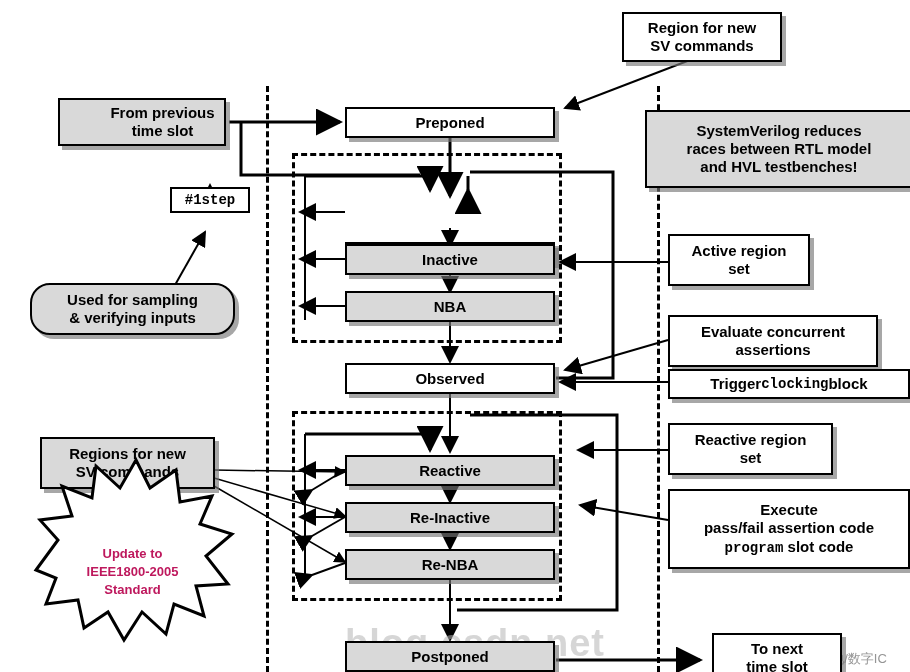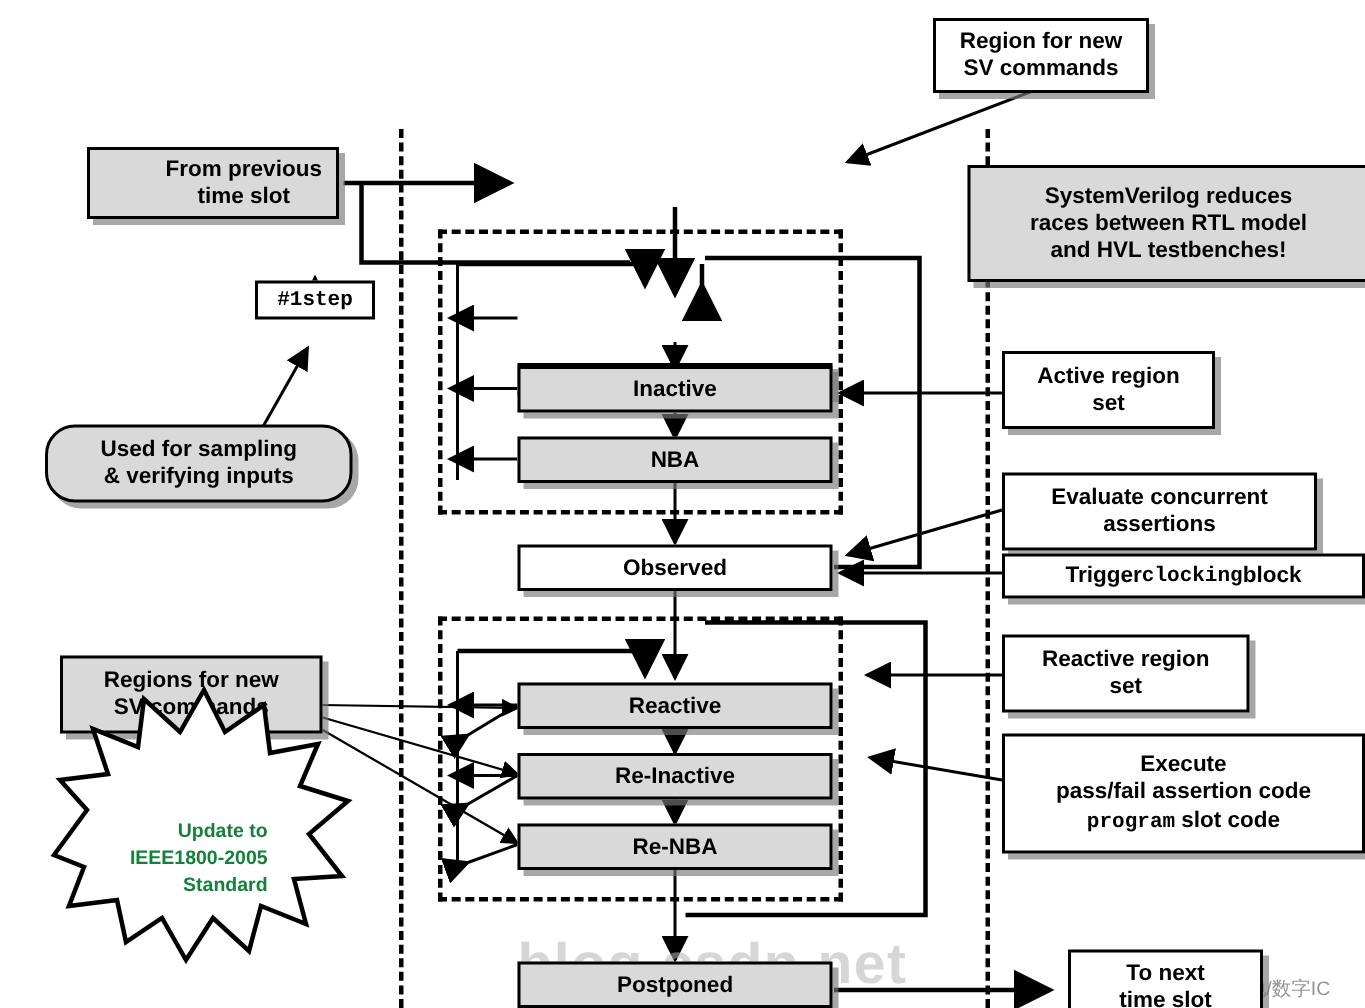--- a/index.html
+++ b/index.html
@@ -38,24 +38,24 @@
   .dashbox{
     position:absolute;
     border:3px dashed #000;
     box-sizing:border-box;
   }
   svg.lines{position:absolute;left:0;top:0;width:910px;height:672px;pointer-events:none;}
   .star{
     position:absolute;
     width:215px;height:120px;
     display:flex;align-items:center;justify-content:center;
-    text-align:right;
+    text-align:center;
     font-size:13px;
     font-weight:bold;
-    color:#15803d;
+    color:#be185d;
   }
   .watermark{
     position:absolute;
     font-size:38px;
     color:rgba(180,180,180,0.55);
     font-weight:bold;
     letter-spacing:1px;
   }
   .watermark2{
     position:absolute;
@@ -140,20 +140,23 @@
     <path d="M668,520 L580,505" stroke="#000" stroke-width="2" fill="none" marker-end="url(#ah)"></path>
 
     <path d="M214,470 L345,472" stroke="#000" stroke-width="1.5" fill="none" marker-end="url(#ahs)"></path>
     <path d="M214,478 L345,516" stroke="#000" stroke-width="1.5" fill="none" marker-end="url(#ahs)"></path>
     <path d="M214,486 L345,562" stroke="#000" stroke-width="1.5" fill="none" marker-end="url(#ahs)"></path>
   </svg>
 
   <div class="watermark" style="left:345px;top:622px;">blog.csdn.net</div>
   <div class="watermark2" style="left:792px;top:650px;">@稿工地/数字IC</div>
 
+  <div class="box plain shadow" style="left:345px;top:107px;width:210px;height:31px;">
+    <span>Preponed</span>
+  </div>
 
   <div class="box region shadow" style="left:345px;top:197px;width:210px;height:22px;margin-top:45px;">
     <span>Active</span>
   </div>
   <div class="box region shadow" style="left:345px;top:244px;width:210px;height:31px;text-align:center;">
     <span>Inactive</span>
   </div>
   <div class="box region shadow" style="left:345px;top:291px;width:210px;height:31px;">
     <span>NBA</span>
   </div>
@@ -169,21 +172,21 @@
     <span>Re-Inactive</span>
   </div>
   <div class="box region shadow" style="left:345px;top:549px;width:210px;height:31px;">
     <span>Re-NBA</span>
   </div>
 
   <div class="box region shadow" style="left:345px;top:641px;width:210px;height:31px;">
     <span>Postponed</span>
   </div>
 
-  <div class="box plain shadow tight" style="left:622px;top:12px;width:144px;height:50px;white-space:pre-line;">
+  <div class="box plain shadow tight" style="left:622px;top:12px;width:160px;height:50px;white-space:pre-line;">
     <span>Region for new
 SV commands</span>
   </div>
 
   <div class="box region shadow tight" style="left:58px;top:98px;width:168px;height:48px;white-space:pre-line;padding-left:41px;">
     <span>From previous
 time slot</span>
   </div>
 
   <div class="box plain mono" style="left:170px;top:187px;width:80px;height:26px;font-size:14px;">

